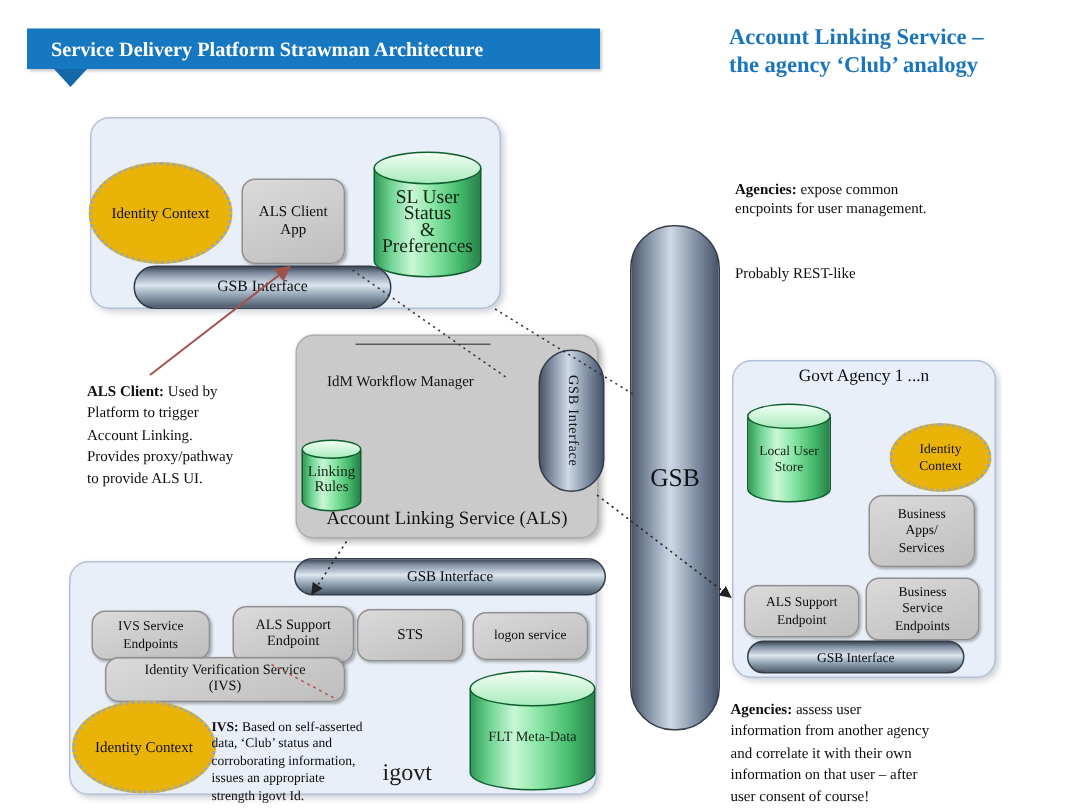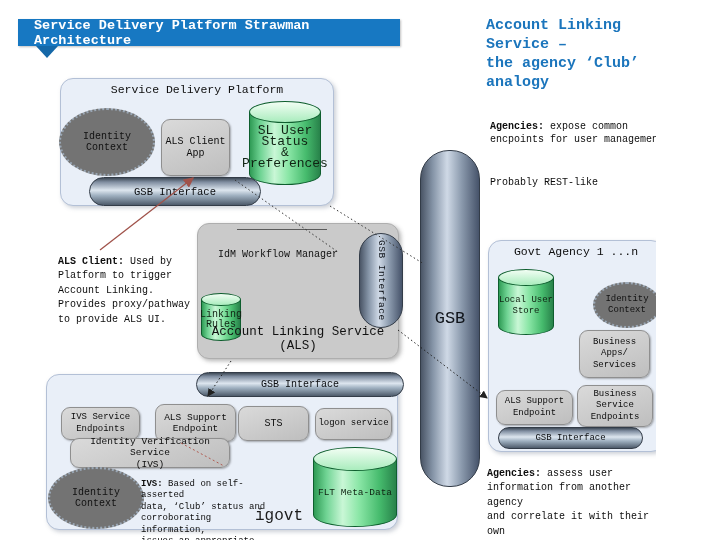--- a/index.html
+++ b/index.html
@@ -1,17 +1,17 @@
 <!DOCTYPE html>
 <html><head>
 <meta charset="utf-8">
 <style>
   html,body{margin:0;padding:0;background:#fff;}
   #slide{position:relative;width:656px;height:540px;background:#ffffff;overflow:hidden;
-         font-family:Liberation Mono, monospace;color:#111;}
+         font-family:Liberation Serif, serif;color:#111;padding-left:12px;}
   
   .banner{position:absolute;left:18px;top:19px;width:382px;height:27px;background:#1778c2;
           color:#fff;font-weight:bold;font-size:13.5px;display:flex;align-items:center;
           padding-left:16px;box-sizing:border-box;box-shadow:1px 1px 2px rgba(0,0,0,.25);}
   .banner-tri{position:absolute;left:36px;top:46px;width:0;height:0;
           border-left:11px solid transparent;border-right:11px solid transparent;
           border-top:12px solid #1568a8;}
   .page-title{position:absolute;left:486px;top:16px;color:#1b75bc;font-weight:bold;
           font-size:15px;line-height:19px;white-space:pre-line;}
   
@@ -27,21 +27,21 @@
         white-space:pre-line;box-shadow:1px 1px 2px rgba(0,0,0,.3);color:#0d0d0d;}
   
   .pill{position:absolute;border-radius:999px;border:1px solid #333c48;
         background:linear-gradient(180deg,#3f4a57 0%,#7f8da0 15%,#dde6ef 45%,#9fb0c0 65%,#4e5b6b 100%);
         display:flex;align-items:center;justify-content:center;font-size:10px;color:#0b0d10;}
   .vpill{position:absolute;border-radius:999px;border:1px solid #333c48;
         background:linear-gradient(90deg,#4a5566 0%,#8493a6 20%,#cfd9e6 45%,#8b9aad 70%,#46536a 100%);
         display:flex;align-items:center;justify-content:center;color:#10141a;}
   .vtext{writing-mode:vertical-rl;font-size:9.5px;letter-spacing:.5px;}
   
-  .cloud{position:absolute;background:#737373;border:2px dotted #9aa7b5;border-radius:50%;
+  .cloud{position:absolute;background:#eab308;border:2px dotted #9aa7b5;border-radius:50%;
          display:flex;align-items:center;justify-content:center;text-align:center;
          white-space:pre-line;color:#111;}
   
   .cyl{position:absolute;}
   .cyl-body{position:absolute;left:0;right:0;bottom:0;border:1px solid #0e5e2e;box-sizing:border-box;
         background:linear-gradient(90deg,#2f9b55 0%,#6fd393 15%,#c9f7d6 35%,#8ae6a6 55%,#46bb6d 80%,#28824a 100%);}
   .cyl-top{position:absolute;left:0;right:0;top:0;border:1px solid #0e5e2e;box-sizing:border-box;
         border-radius:50%;background:linear-gradient(180deg,#f2fef4,#a9ecbd);}
   .cyl-label{position:absolute;left:0;right:0;top:0;bottom:0;display:flex;align-items:center;
         justify-content:center;text-align:center;white-space:pre-line;color:#102313;}
@@ -59,21 +59,20 @@
 <div id="slide">
 
   <div class="banner">
     <span>Service Delivery Platform Strawman Architecture</span>
   </div>
   <div class="banner-tri"></div>
   <div class="page-title">Account Linking Service –
 the agency ‘Club’ analogy</div>
 
   <div class="panel" style="left:60px;top:78px;width:272px;height:126px;">
-    <div class="panel-title">Service Delivery Platform</div>
     <div class="cloud" style="left:-2px;top:29px;width:92px;height:64px;font-size:10px;">
       <span>Identity Context</span>
     </div>
     <div class="gbox" style="left:100px;top:40px;width:67px;height:55px;font-size:10px;">
       <span>ALS Client
 App</span>
     </div>
     <div class="cyl" style="left:188px;top:22px;width:72px;height:84px;">
       <div class="cyl-body" style="top:11px;border-radius:0 0 50% 50% / 0 0 11px 11px;"></div>
       <div class="cyl-top" style="height:22px;"></div>

